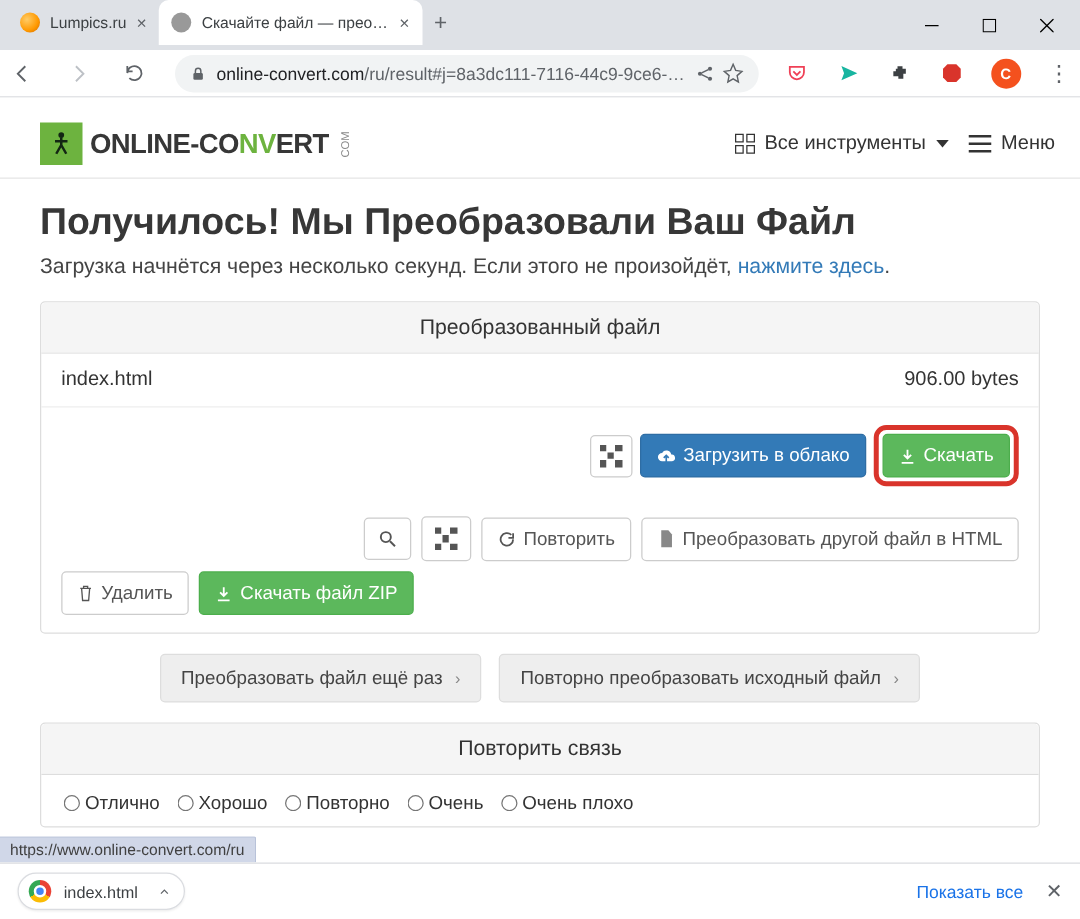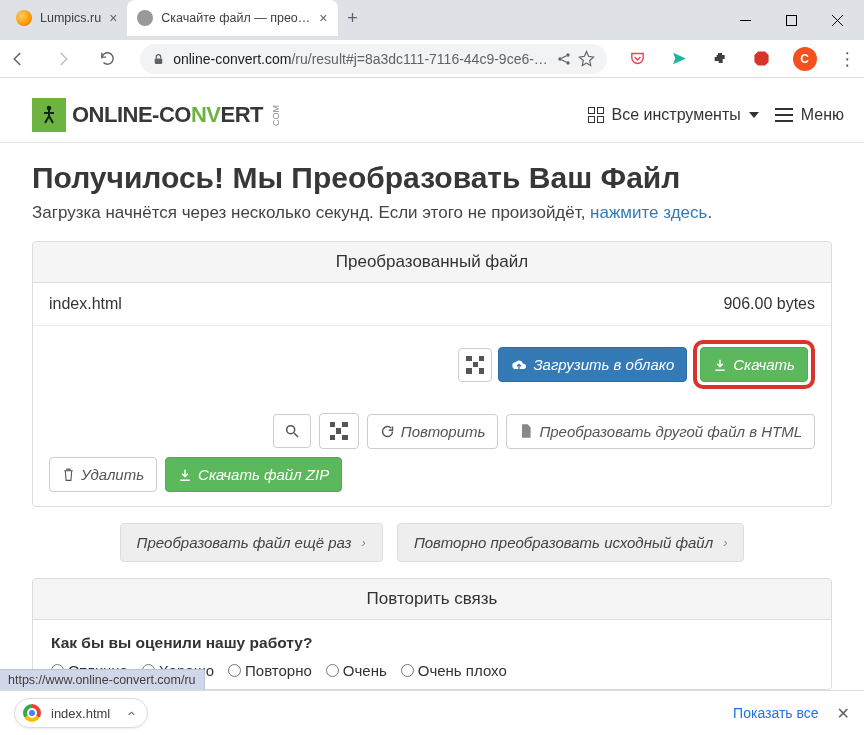--- a/index.html
+++ b/index.html
@@ -53,21 +53,21 @@
 
   .content { padding: 18px 32px 0 32px; }
   h1 { font-size: 30px; font-weight: bold; color: #373737; margin-bottom: 8px; }
   .subtitle { font-size: 17px; color: #444; margin-bottom: 18px; }
   .subtitle a { color: #337ab7; text-decoration: none; }
 
   .panel { border: 1px solid #ddd; border-radius: 4px; }
   .panel-heading { background: #f5f5f5; border-bottom: 1px solid #ddd; text-align: center; padding: 10px; font-size: 17px; color: #333; border-radius: 4px 4px 0 0; }
   .file-row { display: flex; justify-content: space-between; padding: 12px 16px; font-size: 16px; color: #333; border-bottom: 1px solid #eee; }
   .actions-row { display: flex; justify-content: flex-end; align-items: center; gap: 6px; padding: 14px 16px; }
-  .btn { display: inline-flex; align-items: center; gap: 6px; padding: 8px 12px; font-size: 15px; border-radius: 4px; border: 1px solid transparent; cursor: pointer; white-space: nowrap; font-style: italic; }
+  .btn { display: inline-flex; align-items: center; gap: 6px; padding: 8px 12px; font-size: 15px; border-radius: 4px; border: 1px solid transparent; cursor: pointer; white-space: nowrap; }
   .btn-green { background: #5cb85c; color: #fff; border-color: #4cae4c; }
   .btn-blue { background: #337ab7; color: #fff; border-color: #2e6da4; }
   .btn-default { background: #fff; color: #555; border-color: #ccc; }
   .btn-icon-only { background: #fff; color: #555; border: 1px solid #ccc; padding: 8px 10px; }
   .qr-small { width: 34px; height: 34px; display: flex; align-items: center; justify-content: center; border: 1px solid #ccc; border-radius: 4px; cursor: pointer; }
   .qr-grid { width: 18px; height: 18px; display: grid; grid-template-columns: repeat(3,1fr); grid-template-rows: repeat(3,1fr); gap: 1px; }
   .qr-grid span { background: #555; }
   .qr-grid span:nth-child(2), .qr-grid span:nth-child(4), .qr-grid span:nth-child(6), .qr-grid span:nth-child(8) { background: transparent; }
 
   .highlight-box { border: 4px solid #d9342b; border-radius: 10px; padding: 3px; display: inline-flex; }
@@ -242,21 +242,21 @@
             <span></span>
             <span></span>
           </span>
         <span>Меню</span>
       </div>
     </div>
   </div>
   <div class="header-divider"></div>
 
   <div class="content">
-    <h1>Получилось! Мы Преобразовать Ваш Файл</h1>
+    <h1>Получилось! Мы Преобразовали Ваш Файл</h1>
     <p class="subtitle">
       <span>Загрузка начнётся через несколько секунд. Если этого не произойдёт, </span><a href="#">нажмите здесь</a><span>.</span>
     </p>
 
     <div class="panel">
       <div class="panel-heading">Преобразованный файл</div>
       <div class="file-row">
         <span>index.html</span>
         <span>906.00 bytes</span>
       </div>
@@ -347,21 +347,20 @@
       </button>
       <button class="btn">
         <span>Повторно преобразовать исходный файл</span>
           <span class="chev-right-sm">›</span>
       </button>
     </div>
 
     <div class="panel2">
       <div class="panel-heading">Повторить связь</div>
       <div class="feedback-body">
-        <div class="feedback-q">Как бы вы оценили нашу работу?</div>
         <div class="radios">
           <label>
               <input type="radio" name="r" style="">
               <span>Отлично</span>
             </label>
           <label>
               <input type="radio" name="r" style="">
               <span>Хорошо</span>
             </label>
           <label>

